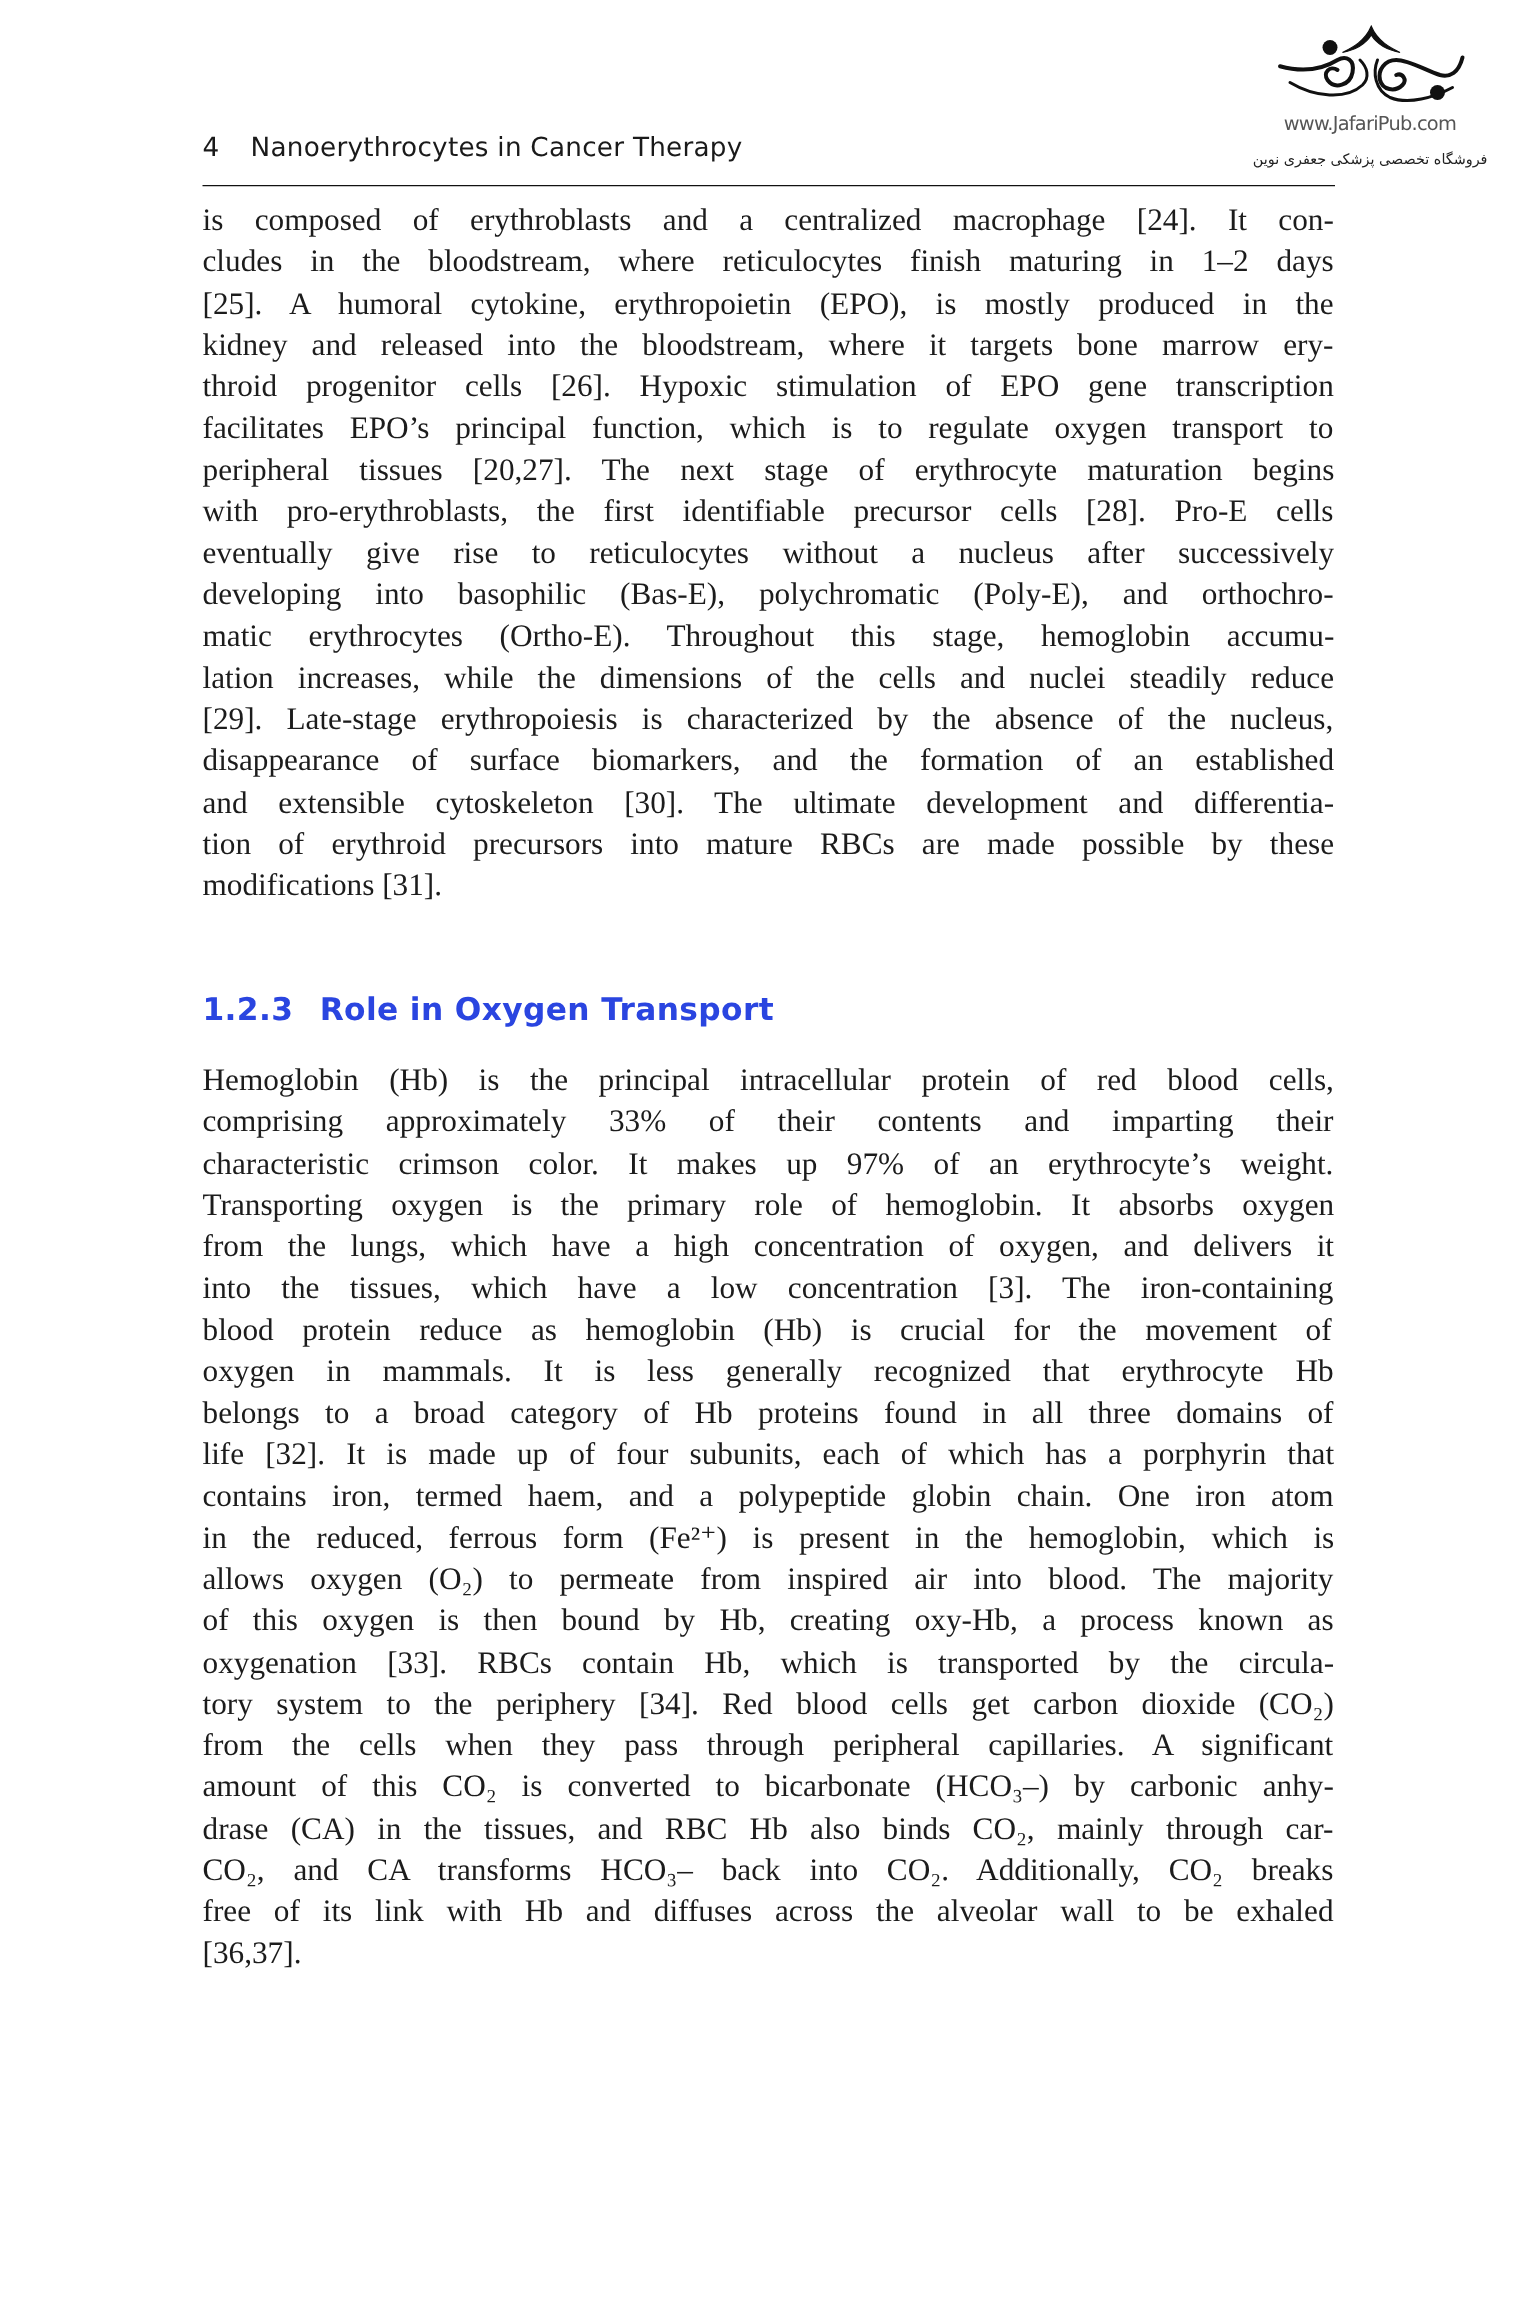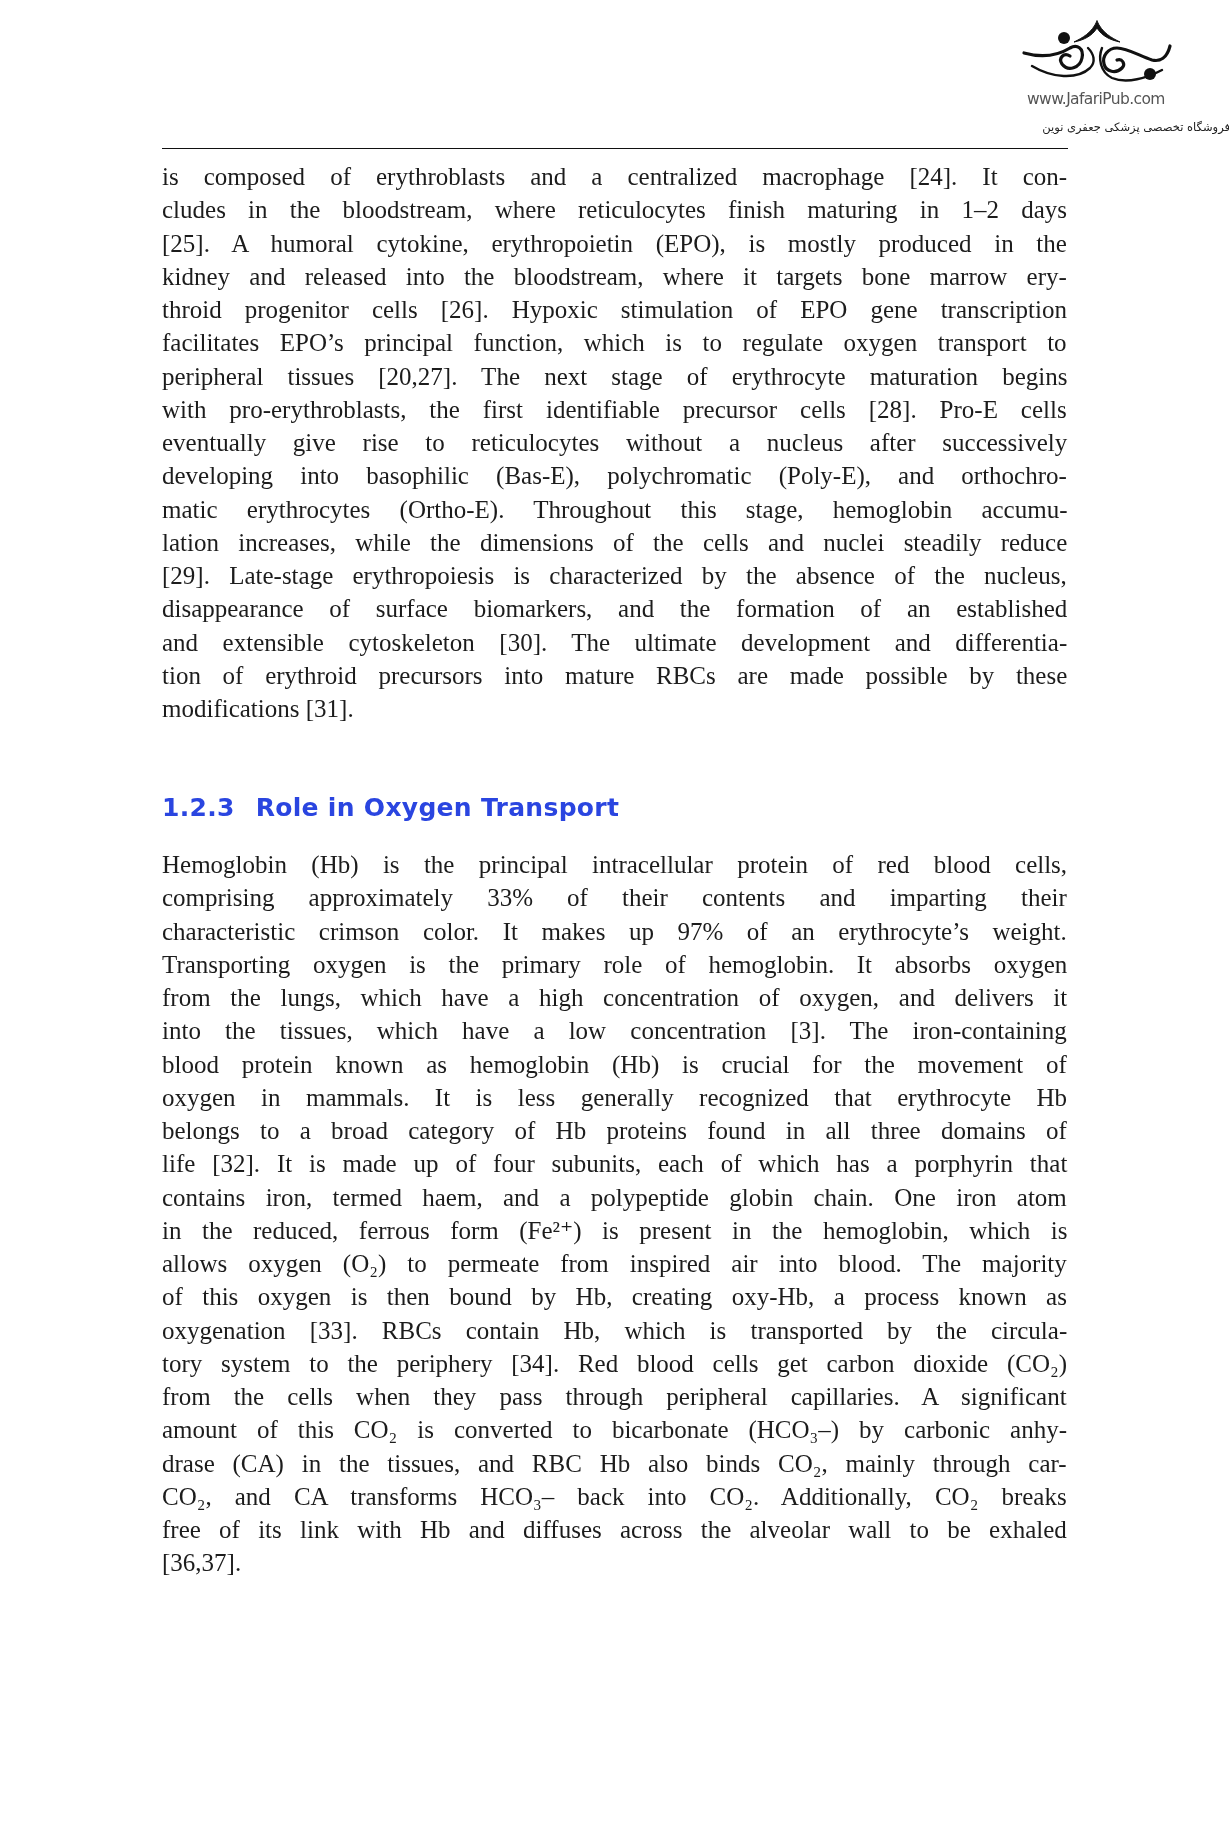--- a/index.html
+++ b/index.html
@@ -17,21 +17,21 @@
     border-top: 1.6px solid #111;
   }
 
   .logo { position: absolute; left: 1022px; top: 18px; width: 150px; height: 70px; }
   .logo-url {
     position: absolute; left: 1027px; top: 90px; width: 142px;
     font-family: "DejaVu Sans", sans-serif; font-size: 15.5px; color: #555;
     letter-spacing: -0.6px; white-space: nowrap;
   }
   .logo-fa {
-    position: absolute; left: 1040px; top: 120px; width: 190px; text-align: right;
+    position: absolute; left: 1000px; top: 120px; width: 190px; text-align: right;
     direction: rtl; font-family: "DejaVu Sans", sans-serif; font-size: 11.5px; color: #222;
     white-space: nowrap;
   }
 
   .body-text {
     position: absolute; left: 162px; width: 905px;
     font-family: "Liberation Serif", "DejaVu Serif", serif; font-size: 25px; color: #1c1c1c;
     line-height: 33.25px;
   }
   .body-text .line {
@@ -47,20 +47,24 @@
     font-family: "DejaVu Sans", sans-serif; font-weight: bold; font-size: 25px;
     color: #2a45e0; letter-spacing: 0.3px; white-space: nowrap;
   }
   .section-heading .num { margin-right: 12px; }
 </style>
 </head>
 <body>
 
 <div class="page">
 
+  <div class="running-head">
+    <span class="page-num">4</span>
+    <span>Nanoerythrocytes in Cancer Therapy</span>
+  </div>
   <div class="head-rule"></div>
 
   <svg class="logo" viewBox="0 0 150 70">
     <g fill="none" stroke="#111" stroke-linecap="round">
       <path d="M75 3 C70 15 60 20 52 24 C62 22 70 18 75 10 C80 18 88 22 98 24 C90 20 80 15 75 3 Z" fill="#111" stroke-width="1"></path>
       <path d="M2 35 C20 40 35 38 48 30 C55 26 62 30 60 40 C58 50 46 54 40 46 C36 40 42 34 48 38" stroke-width="3.2"></path>
       <path d="M10 48 C30 60 55 62 68 50 C74 44 72 36 66 30" stroke-width="2.4"></path>
       <path d="M148 28 C145 40 138 44 130 42 C118 38 105 30 95 30 C86 30 80 38 82 46 C84 54 94 56 100 50 C104 46 100 40 95 42" stroke-width="3.2"></path>
       <path d="M80 30 C76 40 78 54 90 60 C105 66 125 60 140 52" stroke-width="2.4"></path>
     </g>
@@ -95,21 +99,21 @@
     <span>Role in Oxygen Transport</span>
   </div>
 
   <div class="body-text p2" id="p2">
       <span class="line" style="display: block; word-spacing: 18.1px; text-align-last: left;">Hemoglobin (Hb) is the principal intracellular protein of red blood cells,</span>
       <span class="line" style="display: block; word-spacing: 27.875px; text-align-last: left;">comprising approximately 33% of their contents and imparting their</span>
       <span class="line" style="display: block; word-spacing: 17.3px; text-align-last: left;">characteristic crimson color. It makes up 97% of an erythrocyte’s weight.</span>
       <span class="line" style="display: block; word-spacing: 16.4px; text-align-last: left;">Transporting oxygen is the primary role of hemoglobin. It absorbs oxygen</span>
       <span class="line" style="display: block; word-spacing: 13.4167px; text-align-last: left;">from the lungs, which have a high concentration of oxygen, and delivers it</span>
       <span class="line" style="display: block; word-spacing: 17.9px; text-align-last: left;">into the tissues, which have a low concentration [3]. The iron-containing</span>
-      <span class="line" style="display: block; word-spacing: 16.5455px; text-align-last: left;">blood protein known as hemoglobin (Hb) is crucial for the movement of</span>
+      <span class="line" style="display: block; word-spacing: 16.5455px; text-align-last: left;">blood protein reduce as hemoglobin (Hb) is crucial for the movement of</span>
       <span class="line" style="display: block; word-spacing: 19.2px; text-align-last: left;">oxygen in mammals. It is less generally recognized that erythrocyte Hb</span>
       <span class="line" style="display: block; word-spacing: 14px; text-align-last: left;">belongs to a broad category of Hb proteins found in all three domains of</span>
       <span class="line" style="display: block; word-spacing: 10.6px; text-align-last: left;">life [32]. It is made up of four subunits, each of which has a porphyrin that</span>
       <span class="line" style="display: block; word-spacing: 14.0909px; text-align-last: left;">contains iron, termed haem, and a polypeptide globin chain. One iron atom</span>
       <span class="line" style="display: block; word-spacing: 14.25px; text-align-last: left;">in the reduced, ferrous form (Fe²⁺) is present in the hemoglobin, which is</span>
       <span class="line" style="display: block; word-spacing: 14.7273px; text-align-last: left;">allows oxygen (O₂) to permeate from inspired air into blood. The majority</span>
       <span class="line" style="display: block; word-spacing: 13.1538px; text-align-last: left;">of this oxygen is then bound by Hb, creating oxy-Hb, a process known as</span>
       <span class="line" style="display: block; word-spacing: 17.9px; text-align-last: left;">oxygenation [33]. RBCs contain Hb, which is transported by the circula-</span>
       <span class="line" style="display: block; word-spacing: 12.5px; text-align-last: left;">tory system to the periphery [34]. Red blood cells get carbon dioxide (CO₂)</span>
       <span class="line" style="display: block; word-spacing: 16.8px; text-align-last: left;">from the cells when they pass through peripheral capillaries. A significant</span>

